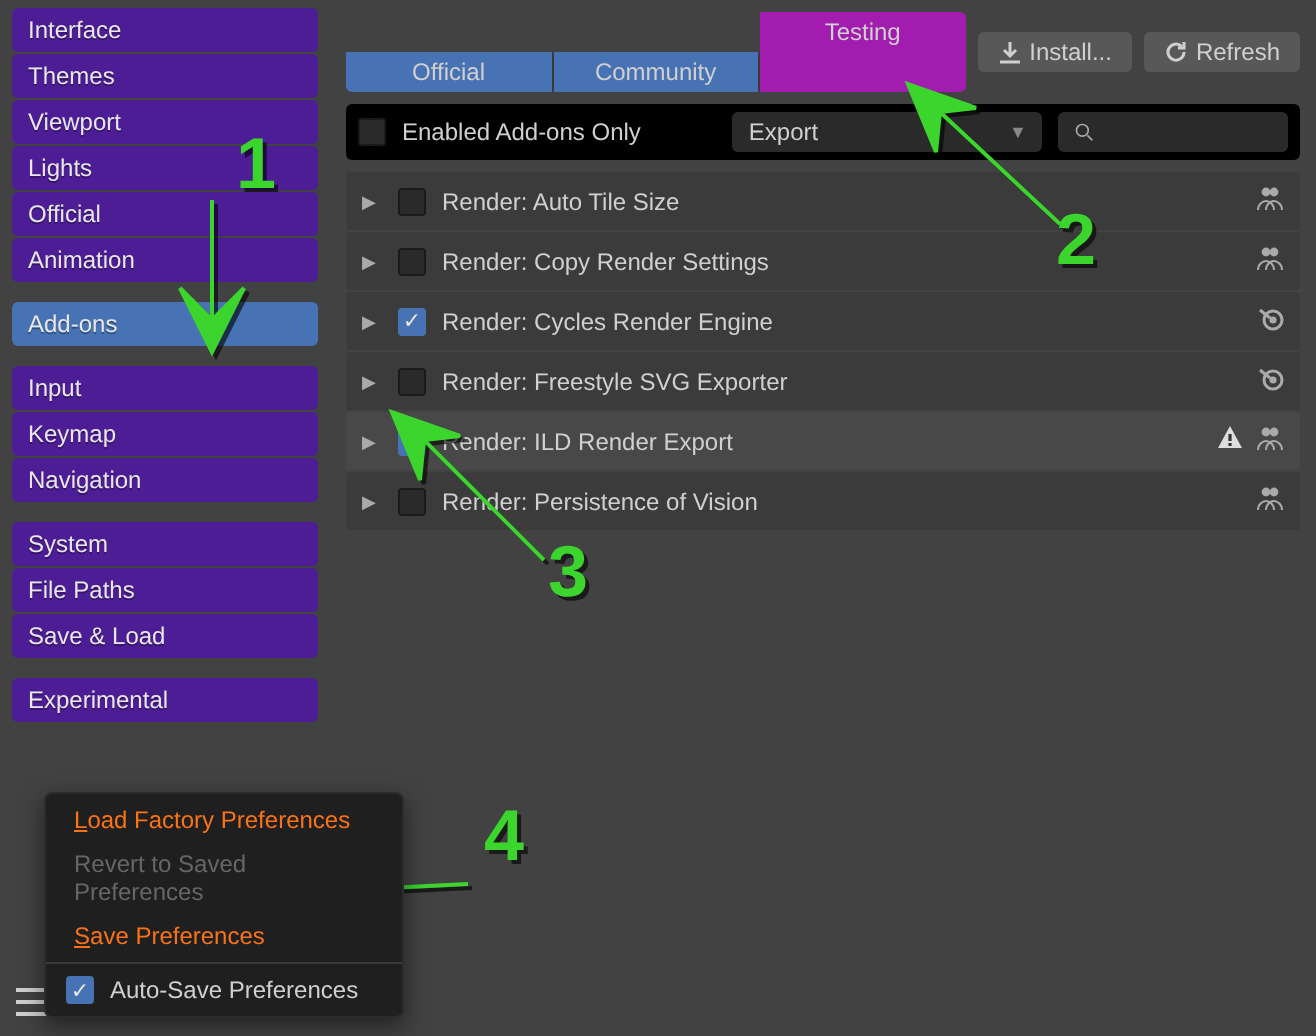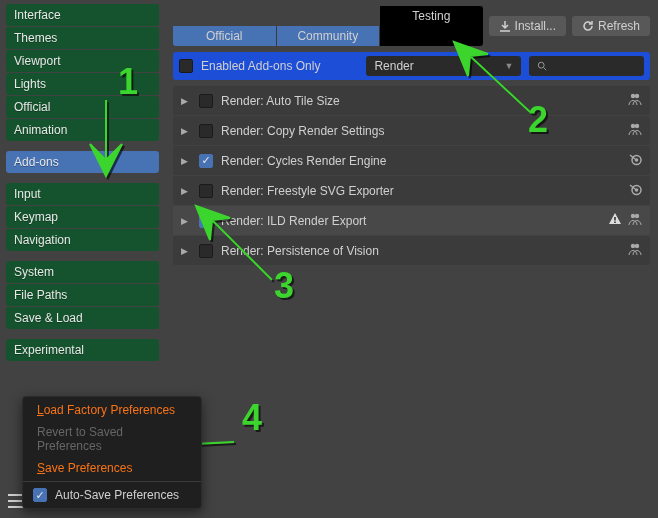--- a/index.html
+++ b/index.html
@@ -1,36 +1,36 @@
 <!DOCTYPE html>
 <html><head>
 <meta charset="utf-8">
 <style>
   * { margin: 0; padding: 0; box-sizing: border-box; font-family: -apple-system, BlinkMacSystemFont, "Segoe UI", Arial, sans-serif; font-size: 12px; }
   body { background: #424242; color: #d0d0d0; width: 658px; height: 518px; overflow: hidden; display: flex; }
   
   .sidebar { width: 165px; background: #424242; padding: 4px 6px; display: flex; flex-direction: column; gap: 1px; }
   .sidebar-spacer { height: 8px; }
-  .sidebar-item { background: #14532d; border-radius: 3px; padding: 4px 8px; color: #e8e8e8; cursor: pointer; text-shadow: 0 1px 0 rgba(0,0,0,0.3); }
+  .sidebar-item { background: #4c1d95; border-radius: 3px; padding: 4px 8px; color: #e8e8e8; cursor: pointer; text-shadow: 0 1px 0 rgba(0,0,0,0.3); }
   .sidebar-item.active { background: #4772b3; }
   
   .hamburger { margin-top: auto; padding: 6px 2px; }
   .hamburger svg { display: block; }
   
   .main { flex: 1; background: #424242; padding: 6px 8px; position: relative; }
   
   .toolbar { display: flex; gap: 6px; align-items: center; margin-bottom: 6px; }
   .tab-group { display: flex; flex: 1; border-radius: 3px; overflow: hidden; }
-  .tab { flex: 1; text-align: center; padding: 3px 8px; background: #000000; cursor: pointer; border-right: 1px solid #3a3a3a; }
+  .tab { flex: 1; text-align: center; padding: 3px 8px; background: #a21caf; cursor: pointer; border-right: 1px solid #3a3a3a; }
   .tab:last-child { border-right: none; }
   .tab.active { background: #4772b3; margin-top: 20px; }
   
   .tool-btn { display: flex; align-items: center; gap: 4px; background: #585858; padding: 3px 10px; border-radius: 3px; cursor: pointer; justify-content: flex-end; }
   
-  .filter-row { display: flex; gap: 8px; align-items: center; margin-bottom: 6px; background: #1d4ed8; padding: 4px 6px; border-radius: 3px; }
+  .filter-row { display: flex; gap: 8px; align-items: center; margin-bottom: 6px; background: #000000; padding: 4px 6px; border-radius: 3px; }
   .checkbox { width: 14px; height: 14px; border-radius: 2px; background: #2a2a2a; border: 1px solid #1a1a1a; display: flex; align-items: center; justify-content: center; flex-shrink: 0; cursor: pointer; }
   .checkbox.checked::after { content: "✓"; font-size: 11px; color: #e8e8e8; }
   .checkbox.checked { background: #4772b3; border-color: #4772b3; }
   
   .dropdown { background: #2a2a2a; border-radius: 3px; padding: 3px 8px; display: flex; align-items: center; justify-content: space-between; width: 155px; cursor: pointer; }
   .dropdown-chevron { font-size: 9px; color: #888; }
   .search-box { flex: 1; background: #2a2a2a; border-radius: 3px; padding: 3px 8px; display: flex; align-items: center; gap: 6px; }
   .search-box input { background: transparent; border: none; color: #d0d0d0; outline: none; width: 100%; }
   
   .addon-list { display: flex; flex-direction: column; gap: 1px; }
@@ -100,21 +100,21 @@
         </svg>
       <span>Refresh</span>
     </div>
   </div>
 
   <div class="filter-row">
     <div class="checkbox"></div>
     <span>Enabled Add-ons Only</span>
     <div style="width:30px"></div>
     <div class="dropdown">
-      <span>Render</span>
+      <span>Export</span>
       <span class="dropdown-chevron">▼</span>
     </div>
     <div class="search-box">
       <svg width="12" height="12" viewBox="0 0 12 12">
           <circle cx="5" cy="5" r="3.5" stroke="#aaa" fill="none"></circle>
           <path d="M8 8l3 3" stroke="#aaa"></path>
         </svg>
       <input type="text" style="">
     </div>
   </div>

